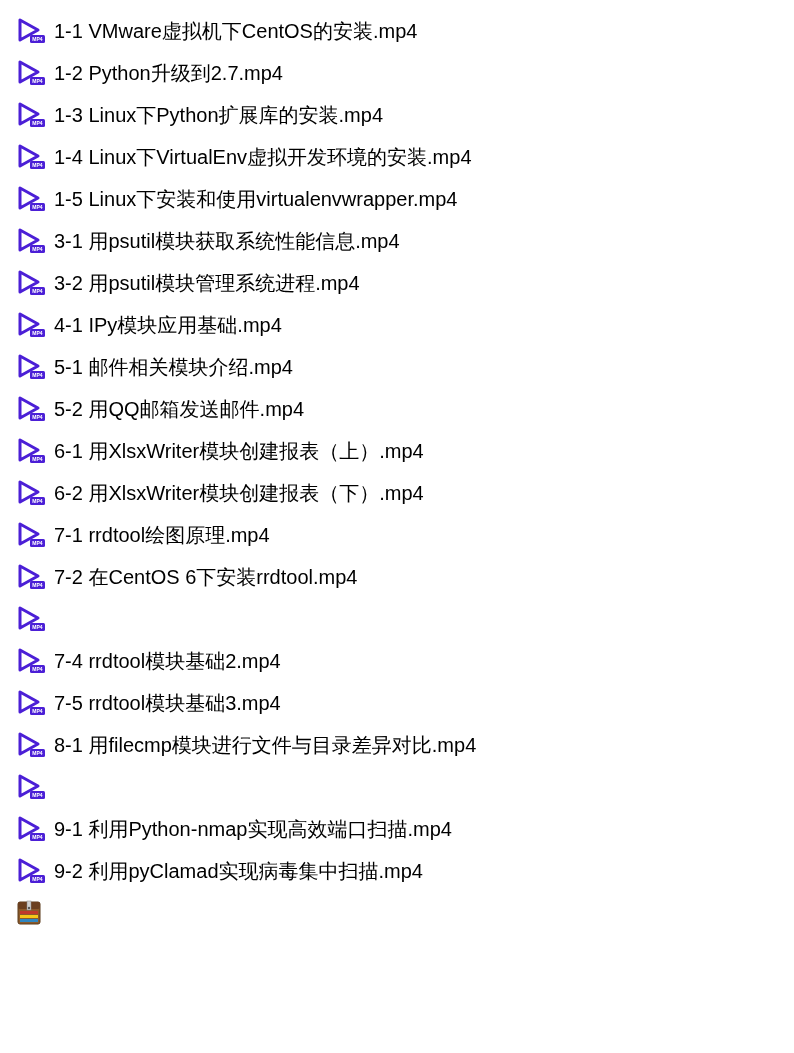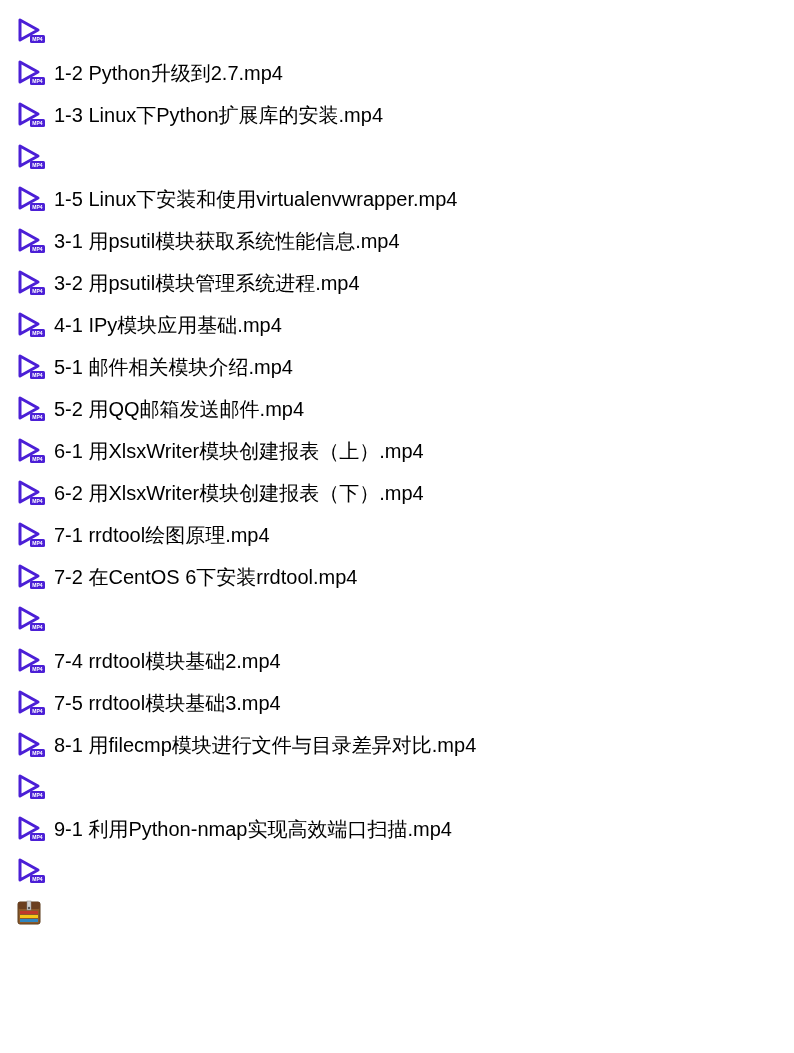--- a/index.html
+++ b/index.html
@@ -49,20 +49,21 @@
 
 <div class="file-list">
     <div class="file-item">
       <span class="icon-wrap">
   <svg width="30" height="28" viewBox="0 0 30 28">
     <path d="M4 3 L4 23 L22 13 Z" fill="none" stroke="#4b1fd6" stroke-width="3" stroke-linejoin="round" stroke-linecap="round"></path>
     <rect x="14" y="18" width="15" height="8" rx="1.5" fill="#4b1fd6"></rect>
     <text x="21.5" y="24" text-anchor="middle" class="mp4-badge" font-family="Arial" font-weight="bold">MP4</text>
   </svg>
       </span>
+      <span class="file-name">1-1 VMware虚拟机下CentOS的安装.mp4</span>
     </div>
     <div class="file-item">
       <span class="icon-wrap">
   <svg width="30" height="28" viewBox="0 0 30 28">
     <path d="M4 3 L4 23 L22 13 Z" fill="none" stroke="#4b1fd6" stroke-width="3" stroke-linejoin="round" stroke-linecap="round"></path>
     <rect x="14" y="18" width="15" height="8" rx="1.5" fill="#4b1fd6"></rect>
     <text x="21.5" y="24" text-anchor="middle" class="mp4-badge" font-family="Arial" font-weight="bold">MP4</text>
   </svg>
       </span>
       <span class="file-name">1-2 Python升级到2.7.mp4</span>
@@ -78,20 +79,21 @@
       <span class="file-name">1-3 Linux下Python扩展库的安装.mp4</span>
     </div>
     <div class="file-item">
       <span class="icon-wrap">
   <svg width="30" height="28" viewBox="0 0 30 28">
     <path d="M4 3 L4 23 L22 13 Z" fill="none" stroke="#4b1fd6" stroke-width="3" stroke-linejoin="round" stroke-linecap="round"></path>
     <rect x="14" y="18" width="15" height="8" rx="1.5" fill="#4b1fd6"></rect>
     <text x="21.5" y="24" text-anchor="middle" class="mp4-badge" font-family="Arial" font-weight="bold">MP4</text>
   </svg>
       </span>
+      <span class="file-name">1-4 Linux下VirtualEnv虚拟开发环境的安装.mp4</span>
     </div>
     <div class="file-item">
       <span class="icon-wrap">
   <svg width="30" height="28" viewBox="0 0 30 28">
     <path d="M4 3 L4 23 L22 13 Z" fill="none" stroke="#4b1fd6" stroke-width="3" stroke-linejoin="round" stroke-linecap="round"></path>
     <rect x="14" y="18" width="15" height="8" rx="1.5" fill="#4b1fd6"></rect>
     <text x="21.5" y="24" text-anchor="middle" class="mp4-badge" font-family="Arial" font-weight="bold">MP4</text>
   </svg>
       </span>
       <span class="file-name">1-5 Linux下安装和使用virtualenvwrapper.mp4</span>
@@ -245,20 +247,21 @@
       <span class="file-name">9-1 利用Python-nmap实现高效端口扫描.mp4</span>
     </div>
     <div class="file-item">
       <span class="icon-wrap">
   <svg width="30" height="28" viewBox="0 0 30 28">
     <path d="M4 3 L4 23 L22 13 Z" fill="none" stroke="#4b1fd6" stroke-width="3" stroke-linejoin="round" stroke-linecap="round"></path>
     <rect x="14" y="18" width="15" height="8" rx="1.5" fill="#4b1fd6"></rect>
     <text x="21.5" y="24" text-anchor="middle" class="mp4-badge" font-family="Arial" font-weight="bold">MP4</text>
   </svg>
       </span>
+      <span class="file-name">9-2 利用pyClamad实现病毒集中扫描.mp4</span>
     </div>
     <div class="file-item">
       <span class="icon-wrap">
   <svg width="26" height="28" viewBox="0 0 26 28">
     <rect x="2" y="3" width="22" height="22" rx="2" fill="#8b5a2b" stroke="#5a3a1a" stroke-width="1"></rect>
     <rect x="2" y="3" width="22" height="7" rx="2" fill="#6b3f1f"></rect>
     <rect x="4" y="12" width="18" height="3" fill="#c0392b"></rect>
     <rect x="4" y="16" width="18" height="3" fill="#f5c518"></rect>
     <rect x="4" y="20" width="18" height="3" fill="#2e86c1"></rect>
     <rect x="11" y="2" width="4" height="9" fill="#d0d0d0" stroke="#888" stroke-width="0.5"></rect>

